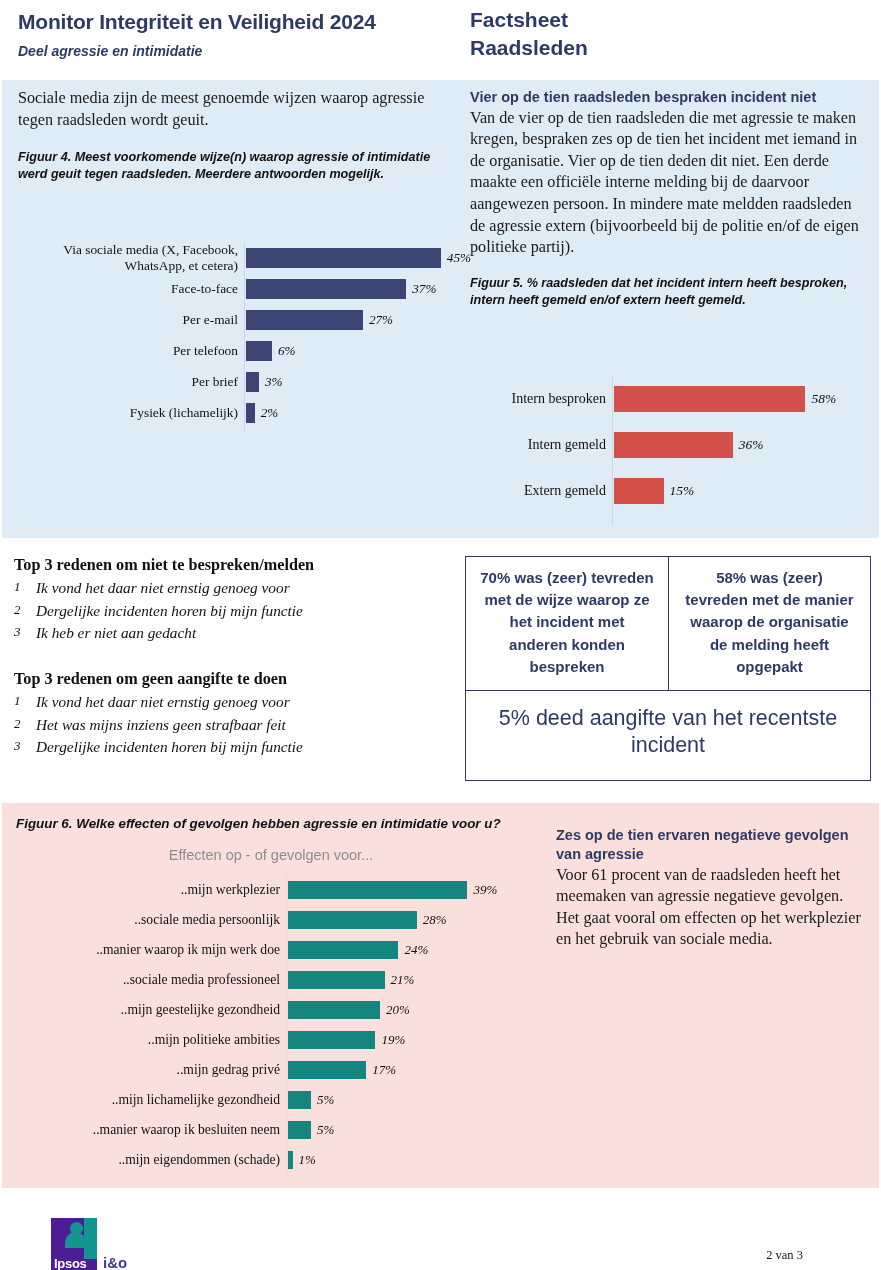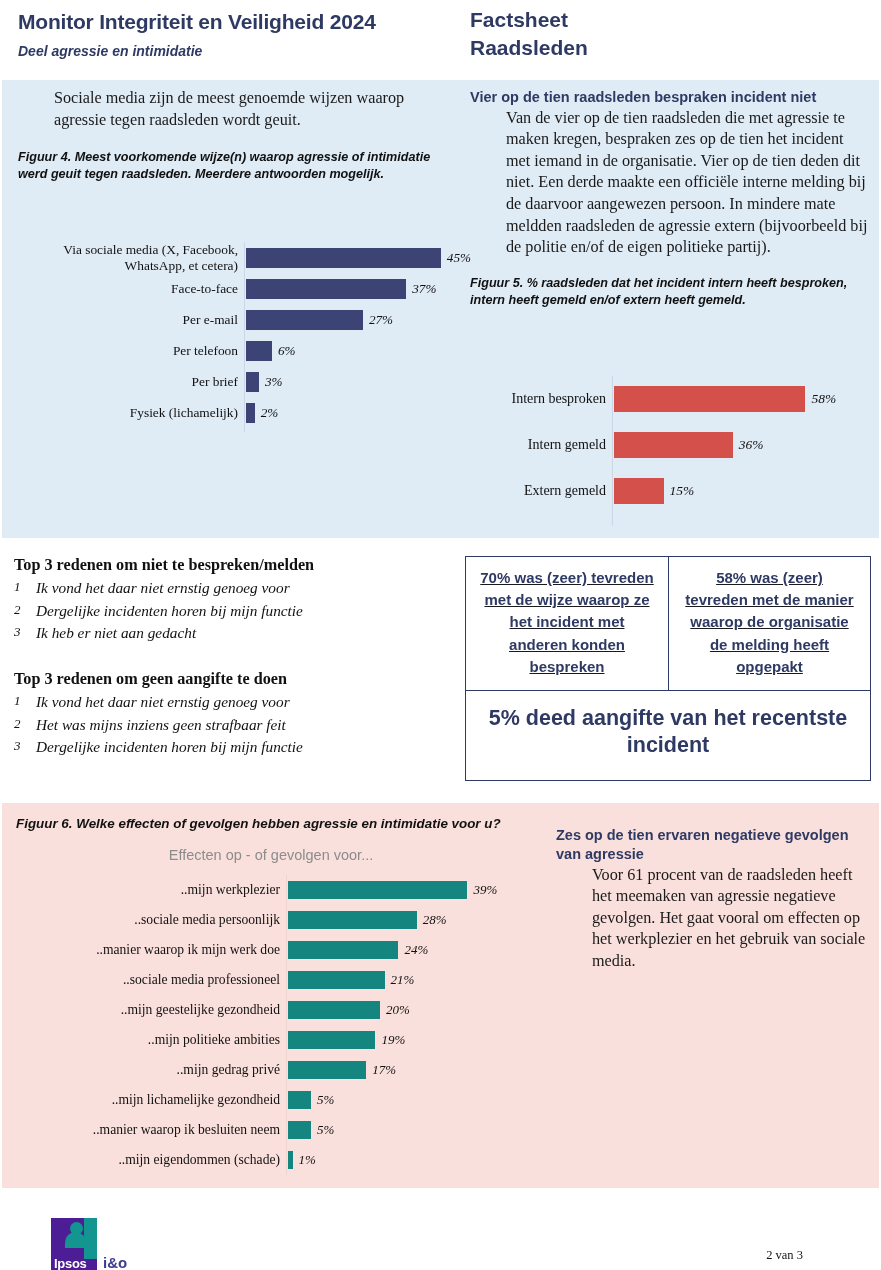--- a/index.html
+++ b/index.html
@@ -81,21 +81,20 @@
     font-size: 14.5px;
     color: #2e3a63;
     line-height: 1.3;
     margin-bottom: 1px;
   }
   .sec-body {
     font-family: "Liberation Serif", serif;
     font-size: 16.2px;
     color: #1a1a1a;
     line-height: 1.33;
-    margin-left: 36px;
   }
   .fig-cap {
     font-family: "Liberation Sans", sans-serif;
     font-weight: bold;
     font-style: italic;
     font-size: 12.6px;
     color: #111111;
     line-height: 1.35;
   }
 
@@ -183,39 +182,39 @@
   }
   .top3-num { width: 22px; font-size: 13px; font-style: italic; }
 
   .stat-grid {
     position: absolute;
     left: 465px; top: 18px;
     width: 406px;
     border: 1px solid #2e3a63;
     box-sizing: border-box;
   }
-  .stat-top { display: flex; text-decoration: underline; }
+  .stat-top { display: flex; }
   .stat-cell {
     flex: 1 1 50%;
     box-sizing: border-box;
     padding: 10px 14px 12px 14px;
     text-align: center;
     font-family: "Liberation Sans", sans-serif;
     font-weight: bold;
     font-size: 15px;
     color: #2e3a63;
     line-height: 1.48;
   }
   .stat-cell + .stat-cell { border-left: 1px solid #2e3a63; }
   .stat-bottom {
     border-top: 1px solid #2e3a63;
     text-align: center;
     padding: 14px 18px 20px 18px;
     font-family: "Liberation Sans", sans-serif;
-    font-weight: bold;
+    font-weight: normal;
     font-size: 21.5px;
     color: #2e3a63;
     line-height: 1.28;
   }
 
   
   .panel-pink {
     position: absolute;
     left: 2px; top: 803px;
     width: 877px;

